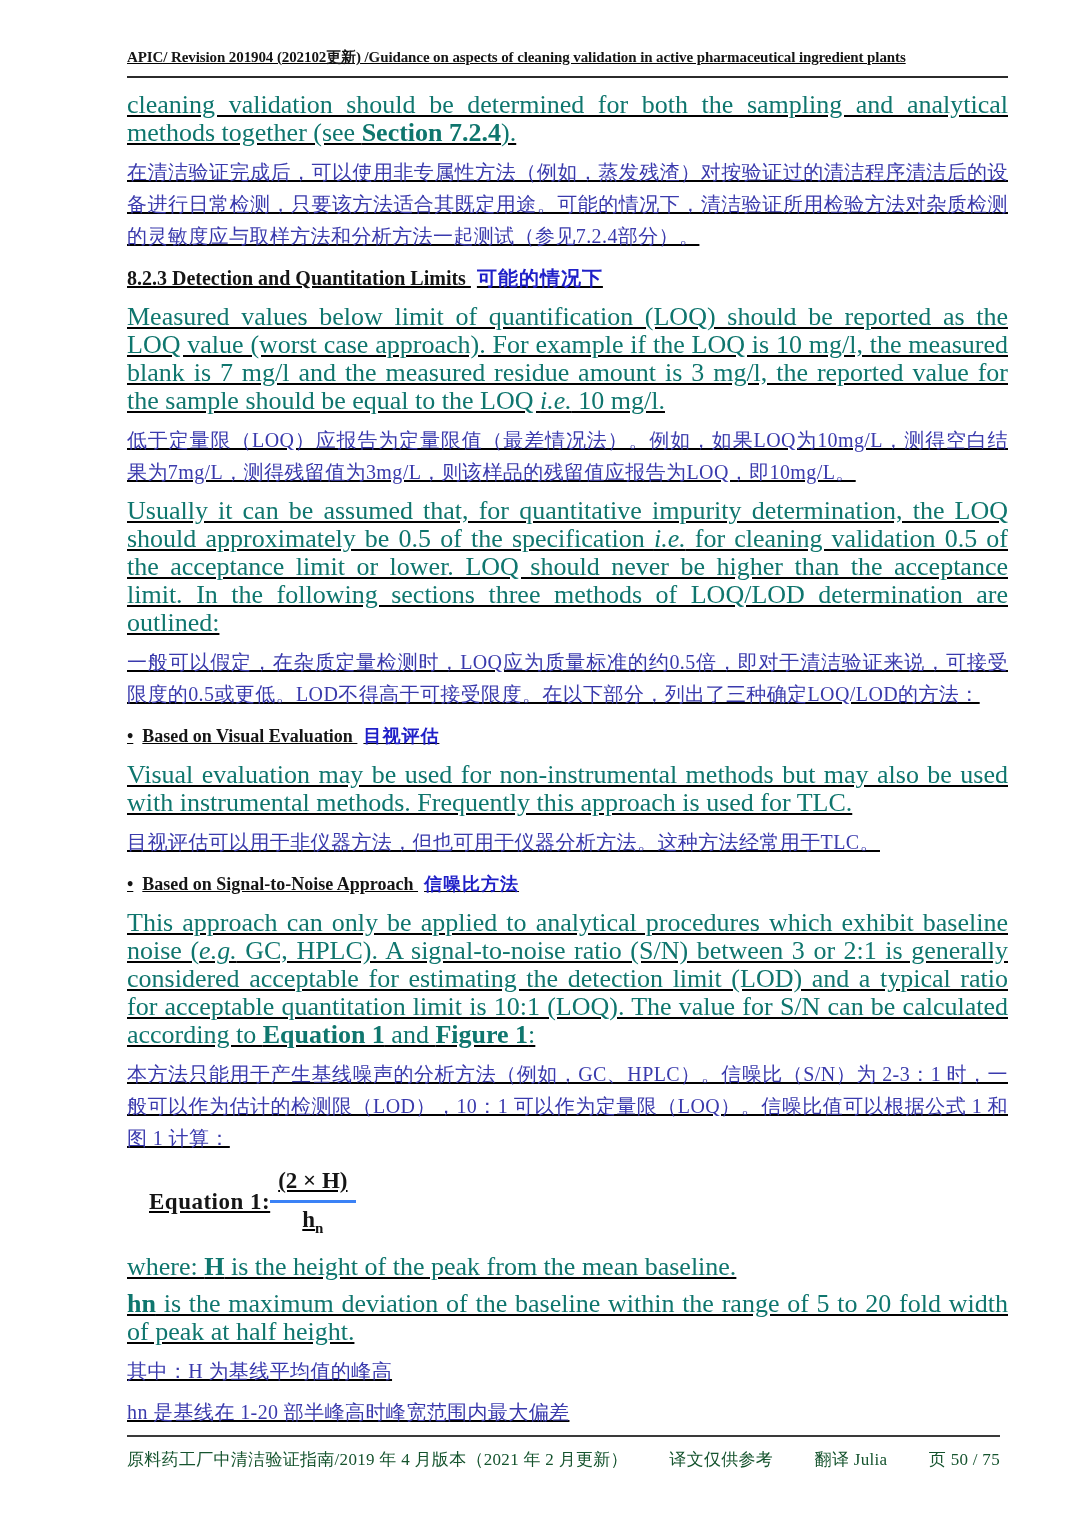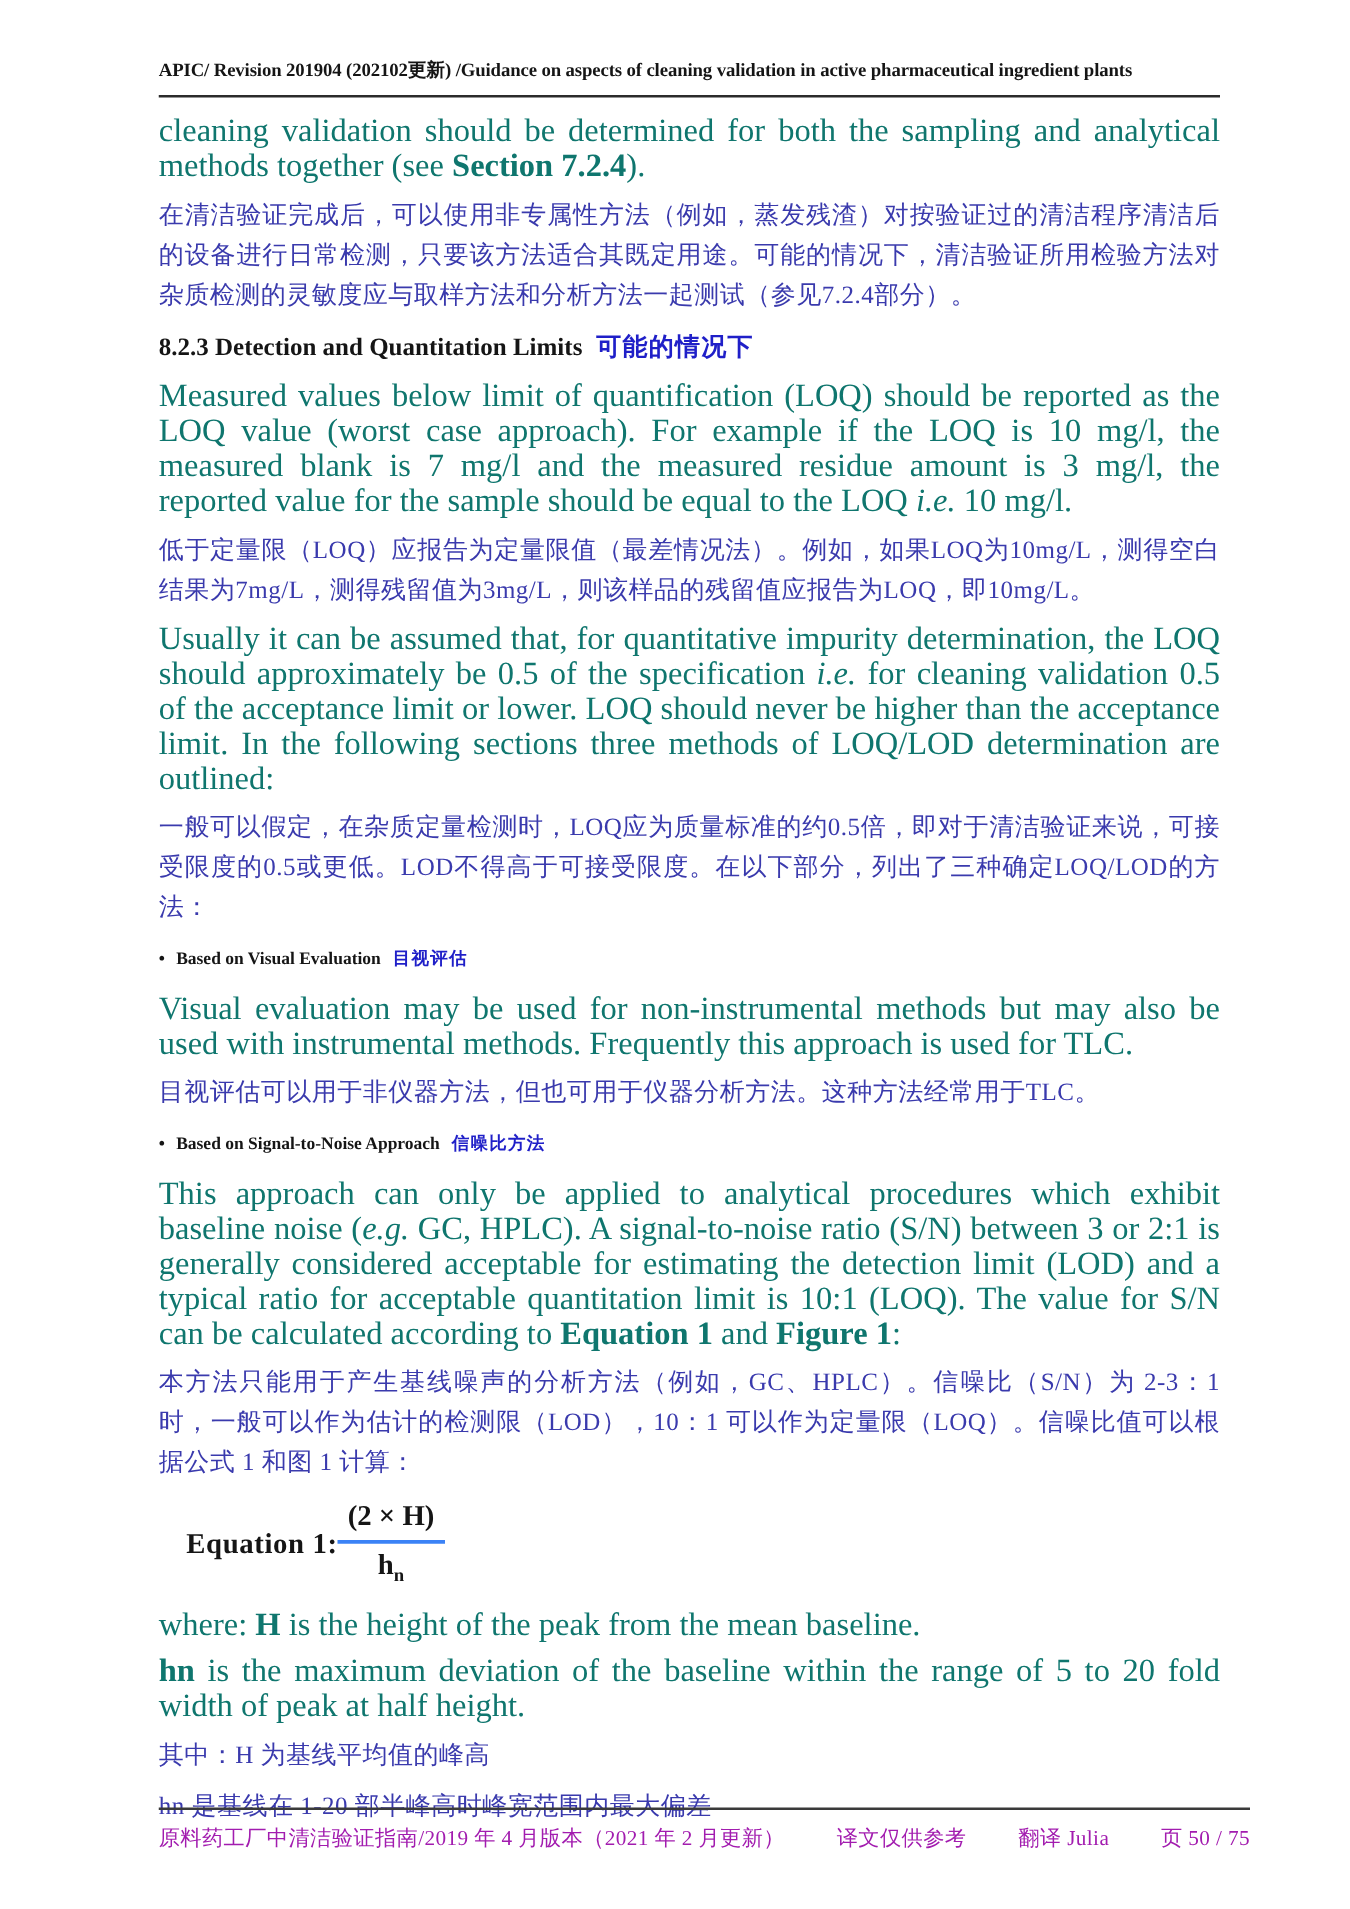--- a/index.html
+++ b/index.html
@@ -1,57 +1,57 @@
 <!DOCTYPE html>
 <html><head>
 <meta charset="utf-8">
 <style>
   html,body{margin:0;padding:0;}
   body{
     width:1080px;height:1527px;position:relative;background:#ffffff;
     font-family:"Liberation Serif","DejaVu Serif",serif;
     -webkit-font-smoothing:antialiased;
   }
-  .page{position:absolute;inset:0;padding:47px 104px 0 127px;box-sizing:border-box;}
+  .page{position:absolute;inset:0;padding:47px 72px 0 127px;box-sizing:border-box;text-decoration:underline;}
 
   
   .header{
     font-weight:bold;font-size:15px;letter-spacing:-0.1px;color:#151515;
     white-space:nowrap;border-bottom:2px solid #2b2b2b;padding-bottom:9px;line-height:1.35;
   }
 
   
   .doc-body{margin-top:13px;}
   .block{margin:0 0 9px 0;}
   p.para-en{font-size:26px;line-height:28px;color:#0f766e;text-align:justify;margin:0 0 9px 0;}
   p.para-zh{font-size:20px;line-height:32px;color:#3a3aad;text-align:justify;letter-spacing:0.4px;margin:0 0 9px 0;}
   p.heading{font-size:20px;line-height:32px;font-weight:bold;color:#151515;margin:10px 0 9px 0;}
-  p.bullet{font-size:14px;line-height:32px;font-weight:bold;color:#151515;margin:10px 0 9px 0;}
+  p.bullet{font-size:18px;line-height:32px;font-weight:bold;color:#151515;margin:10px 0 9px 0;}
   .bullet-marker{margin-right:9px;}
   .seg-bold{font-weight:bold;}
   .seg-italic{font-style:italic;}
   .seg-zh-accent{color:#1f1fc8;margin-left:6px;letter-spacing:1px;}
 
   
   .equation{
     display:flex;align-items:center;
     margin:14px 0 16px 22px;color:#151515;font-weight:bold;
   }
   .eq-label{font-size:23px;letter-spacing:0.5px;}
   .eq-frac{display:inline-block;text-align:center;font-size:23px;line-height:1.15;}
   .eq-num{display:block;padding:0 8px 5px 8px;border-bottom:3px solid #3b82f6;}
   .eq-den{display:block;padding-top:4px;}
   .eq-den sub{font-size:15px;}
 
   
   .footer{
-    position:absolute;left:127px;right:80px;bottom:45px;
+    position:absolute;left:127px;right:80px;bottom:56px;
     border-top:2px solid #3a3a3a;padding-top:11px;
     display:flex;justify-content:space-between;align-items:flex-end;
-    color:#a21caf;font-size:17px;letter-spacing:0.3px;
+    color:#14532d;font-size:17px;letter-spacing:0.3px;
   }
 </style>
 </head>
 <body>
 
 <div class="page">
   <div class="header">
     <span>APIC/ Revision 201904 (202102更新) /Guidance on aspects of cleaning validation in active pharmaceutical ingredient plants</span>
   </div>
 

